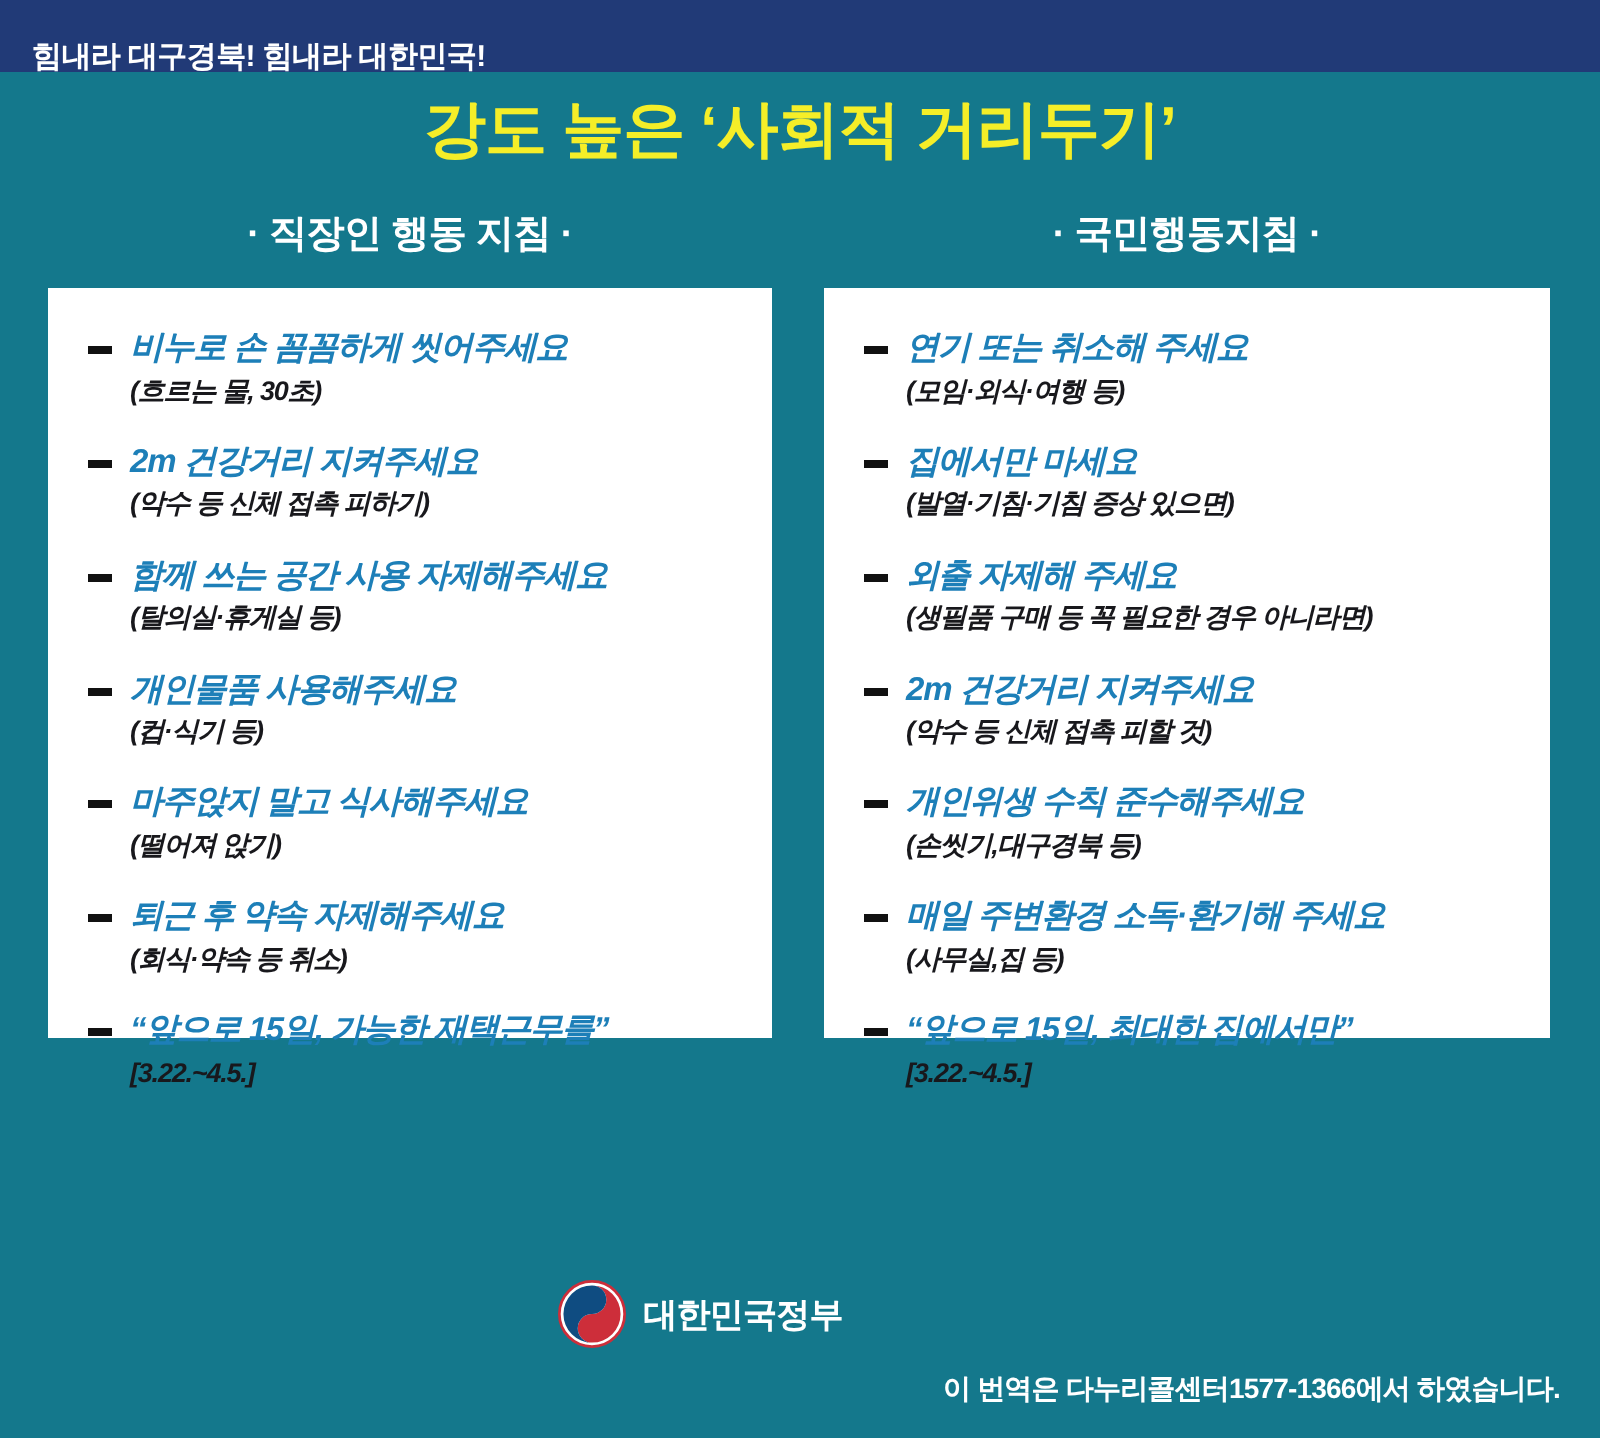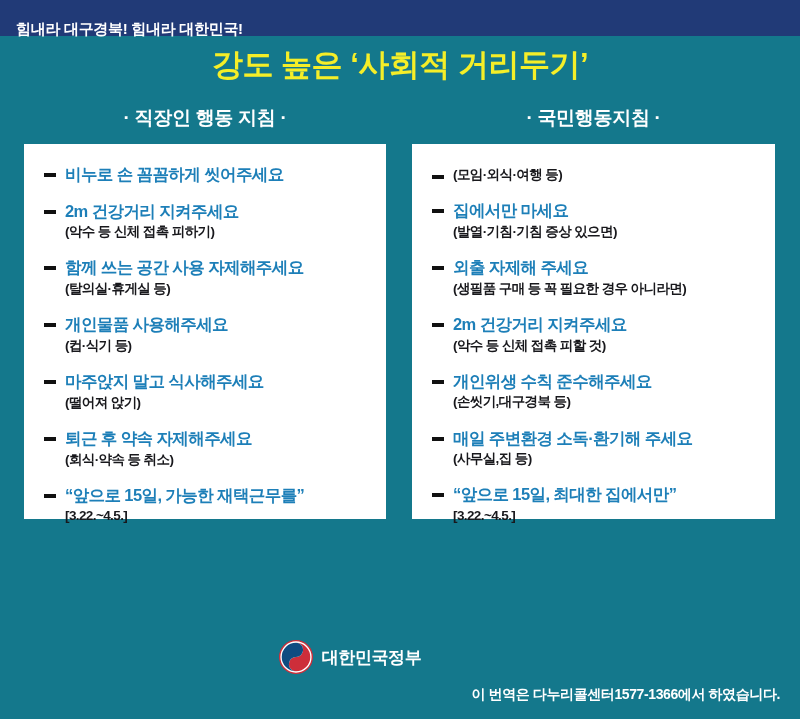--- a/index.html
+++ b/index.html
@@ -73,20 +73,21 @@
   .col-header.right { left: 412px; width: 363px; }
 
   
   .card {
     position: absolute;
     top: 144px;
     height: 375px;
     background: #ffffff;
     box-sizing: border-box;
     padding: 20px 14px 10px 14px;
+    font-style: italic;
   }
   .card.left  { left: 24px;  width: 362px; }
   .card.right { left: 412px; width: 363px; }
 
   .list {
     margin: 0;
     padding: 0;
     list-style: none;
   }
   .item {
@@ -174,20 +175,21 @@
   <div class="main-title">강도 높은 ‘사회적 거리두기’</div>
 
   <div class="col-header left">· 직장인 행동 지침 ·</div>
   <div class="col-header right">· 국민행동지침 ·</div>
 
   <div class="card left">
     <ul class="list">
       <li class="item">
         <span class="dash"></span>
         <span class="item-title">비누로 손 꼼꼼하게 씻어주세요</span>
+        <span class="item-sub">(흐르는 물, 30초)</span>
       </li>
       <li class="item">
         <span class="dash"></span>
         <span class="item-title">2m 건강거리 지켜주세요</span>
         <span class="item-sub">(악수 등 신체 접촉 피하기)</span>
       </li>
       <li class="item">
         <span class="dash"></span>
         <span class="item-title">함께 쓰는 공간 사용 자제해주세요</span>
         <span class="item-sub">(탈의실·휴게실 등)</span>
@@ -212,20 +214,21 @@
         <span class="item-title">“앞으로 15일, 가능한 재택근무를”</span>
         <span class="item-sub">[3.22.~4.5.]</span>
       </li>
     </ul>
   </div>
 
   <div class="card right">
     <ul class="list">
       <li class="item">
         <span class="dash"></span>
+        <span class="item-title">연기 또는 취소해 주세요</span>
         <span class="item-sub">(모임·외식·여행 등)</span>
       </li>
       <li class="item">
         <span class="dash"></span>
         <span class="item-title">집에서만 마세요</span>
         <span class="item-sub">(발열·기침·기침 증상 있으면)</span>
       </li>
       <li class="item">
         <span class="dash"></span>
         <span class="item-title">외출 자제해 주세요</span>

